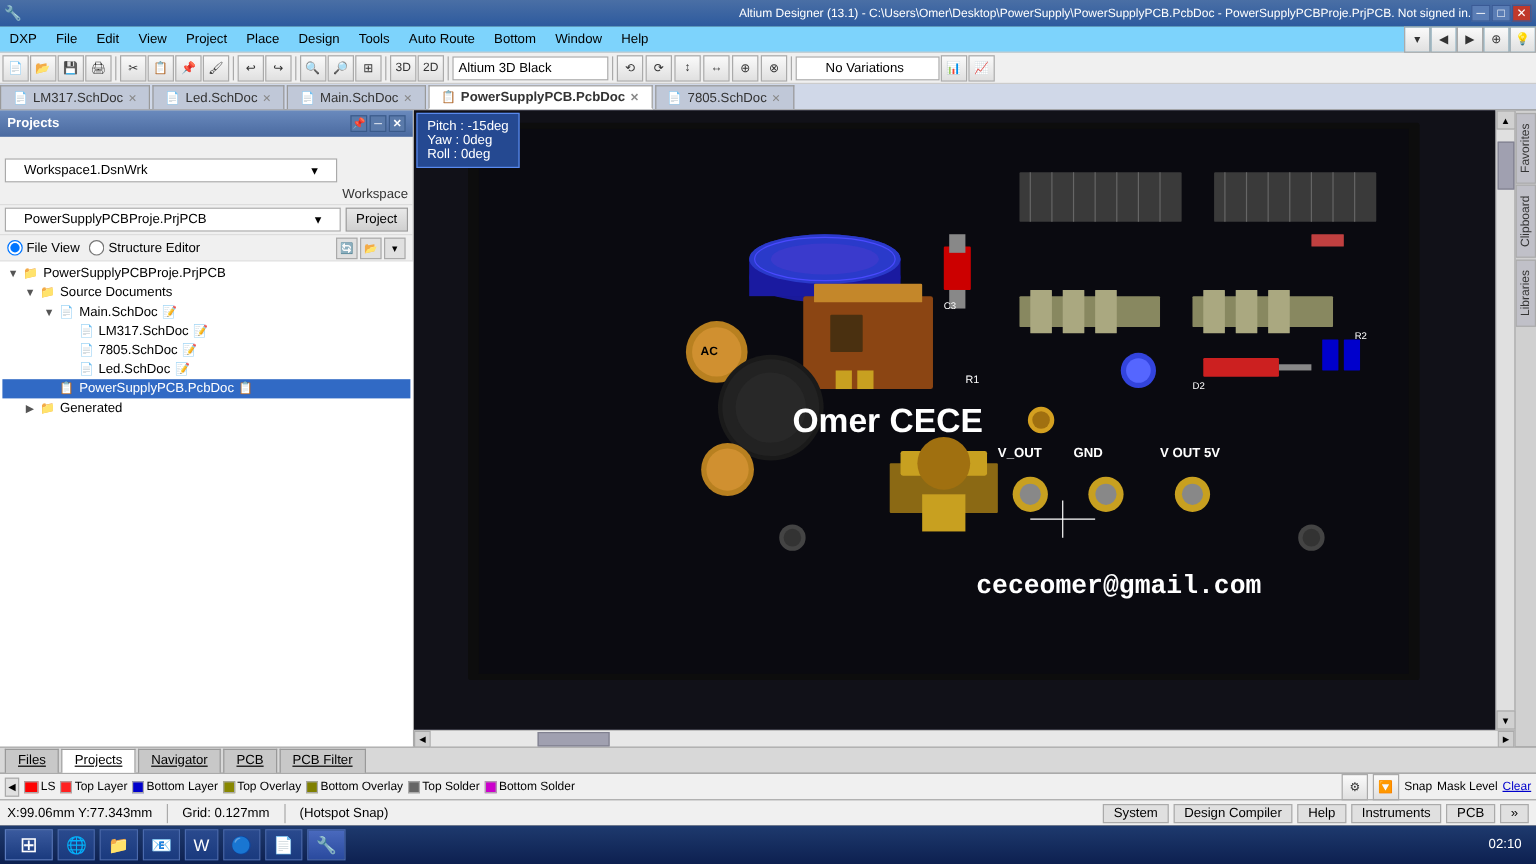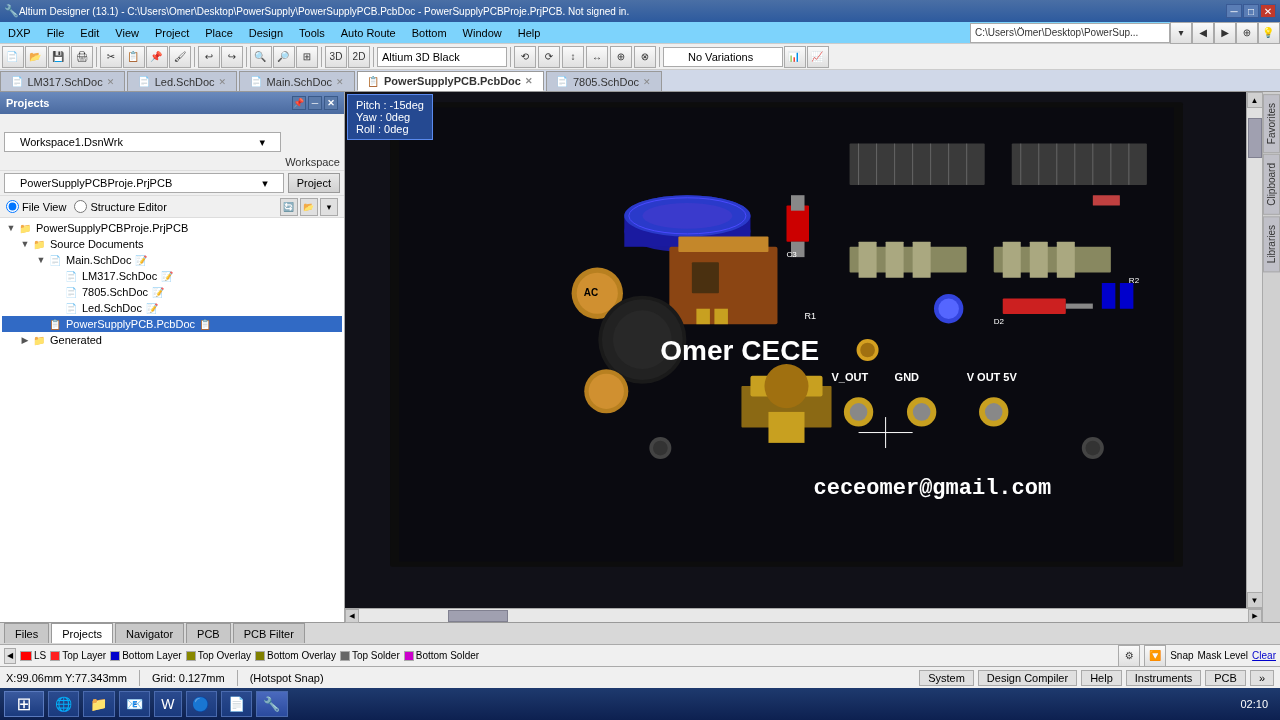--- a/index.html
+++ b/index.html
@@ -167,22 +167,22 @@
     }
     .hscroll-btn { width: 14px; height: 14px; background: #d0d0d0; border: 1px solid #aaa; display: flex; align-items: center; justify-content: center; font-size: 7px; cursor: pointer; }
     .hscroll-track { flex: 1; height: 100%; background: #e8e8e8; position: relative; }
     .hscroll-thumb { width: 60px; height: 12px; background: #a0a0b0; border: 1px solid #808090; position: absolute; left: 10%; top: 1px; cursor: pointer; }
 
     .canvas-wrapper { flex: 1; display: flex; flex-direction: column; position: relative; }
     .canvas-and-scroll { flex: 1; display: flex; }
 
     
     #bottom-tabs {
-      height: 22px; background: #d8d8d8; display: flex; align-items: flex-start;
-      border-top: 1px solid #999; padding-left: 4px;
+      height: 22px; background: #d8d8d8; display: flex; align-items: center;
+      border-top: 1px solid #999; padding-left: 4px; text-decoration: underline;
     }
     .btab { height: 20px; padding: 0 10px; background: #c8c8c8; border: 1px solid #999; border-bottom: none; cursor: pointer; font-size: 11px; display: flex; align-items: center; margin-right: 2px; }
     .btab.active { background: white; }
 
     
     .pcb-visual {
       width: 100%; height: 100%;
       background-image: 
         radial-gradient(ellipse 60% 40% at 40% 50%, rgba(30,30,50,0.8) 0%, transparent 70%);
       position: relative;
@@ -195,21 +195,21 @@
       background: #111118;
     }
   </style>
 </head>
 <body>
 
 <div id="titlebar">
   <div style="display:flex;align-items:center;gap:4px;">
     <span style="font-size:12px;">🔧</span>
   </div>
-  <div style="flex:1;text-align:left;font-size:10px;">Altium Designer (13.1) - C:\Users\Omer\Desktop\PowerSupply\PowerSupplyPCB.PcbDoc - PowerSupplyPCBProje.PrjPCB. Not signed in.</div>
+  <div style="flex:1;text-align:right;font-size:10px;">Altium Designer (13.1) - C:\Users\Omer\Desktop\PowerSupply\PowerSupplyPCB.PcbDoc - PowerSupplyPCBProje.PrjPCB. Not signed in.</div>
   <div style="display:flex;gap:1px;">
     <div class="win-btn">─</div>
     <div class="win-btn">□</div>
     <div class="win-btn close">✕</div>
   </div>
 </div>
 
 <div id="menubar">
   <div class="menu-item">DXP</div>
   <div class="menu-item">File</div>
@@ -217,21 +217,20 @@
   <div class="menu-item">View</div>
   <div class="menu-item">Project</div>
   <div class="menu-item">Place</div>
   <div class="menu-item">Design</div>
   <div class="menu-item">Tools</div>
   <div class="menu-item">Auto Route</div>
   <div class="menu-item">Bottom</div>
   <div class="menu-item">Window</div>
   <div class="menu-item">Help</div>
   <div style="flex:1;"></div>
-  <div class="tb-path-box">C:\Users\Ömer\Desktop\PowerSup...</div>
   <div class="tb-btn">▾</div>
   <div class="tb-btn">◀</div>
   <div class="tb-btn">▶</div>
   <div class="tb-btn">⊕</div>
   <div class="tb-btn">💡</div>
 </div>
 
 <div class="toolbar-row">
   <div class="tb-btn">📄</div>
   <div class="tb-btn">📂</div>

